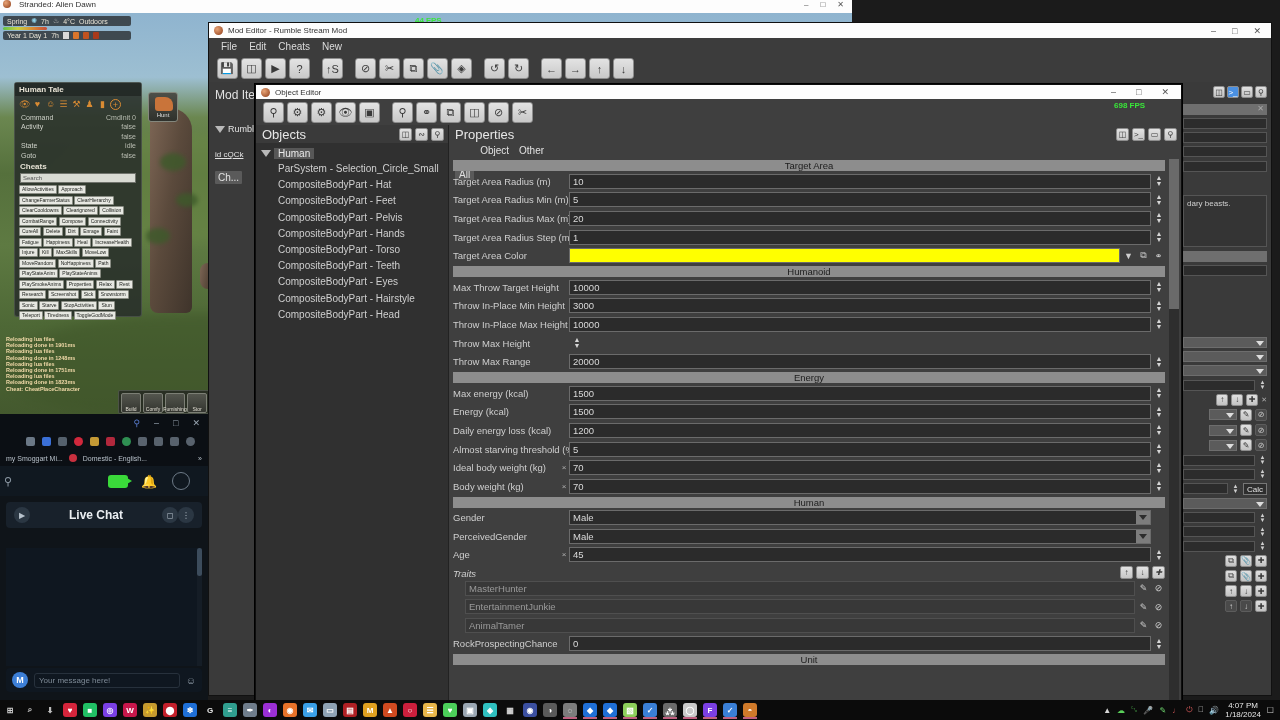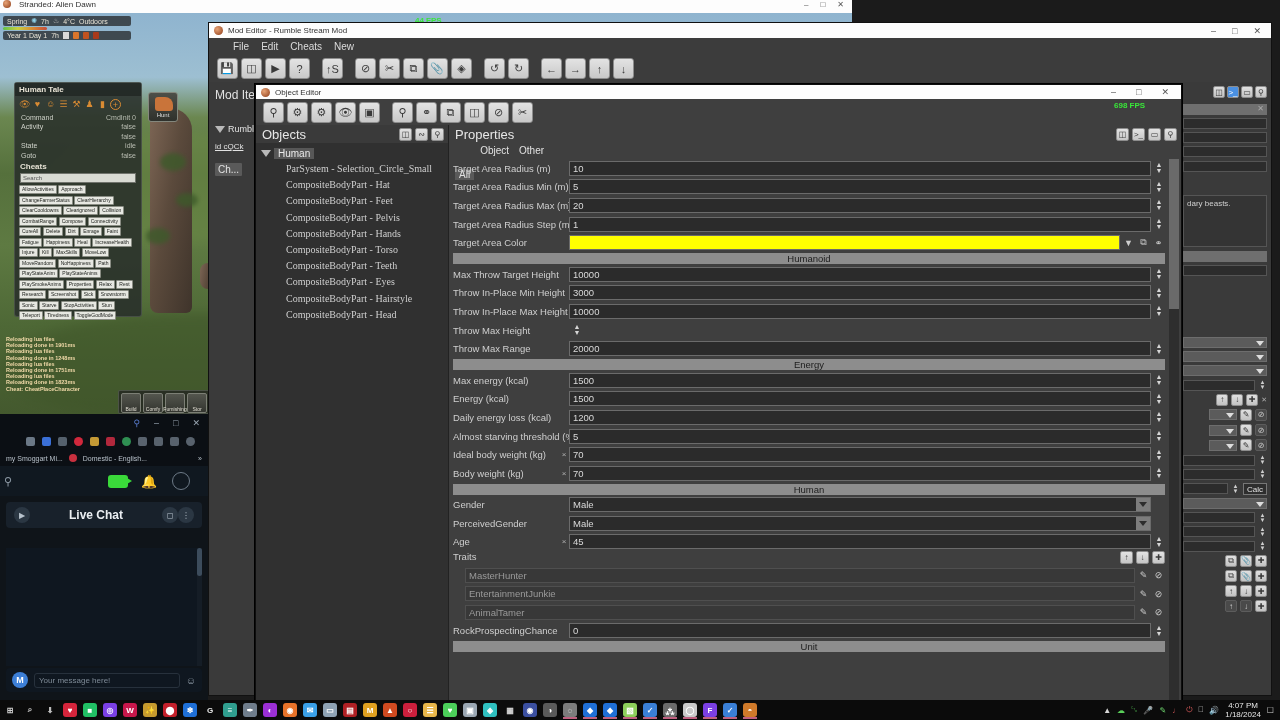--- a/index.html
+++ b/index.html
@@ -121,32 +121,32 @@
 
   
   #modeditor { left:208px; top:22px; width:1064px; height:674px;
      background:#3a3a3a; border:1px solid #111; }
   #me-title { height:15px; background:#fdfdfd; color:#333; font-size:8px;
      display:flex; align-items:center; gap:5px; padding-left:5px; }
   #me-title .wicon { width:9px;height:9px;border-radius:50%;
      background:radial-gradient(circle at 35% 35%,#e8a477,#8c3a16); }
   #me-title .ctrl { margin-left:auto; display:flex; gap:16px; padding-right:10px; color:#555; font-size:9px;}
   #me-menu { height:17px; background:#3c3c3c; display:flex; align-items:center;
-     gap:12px; padding-left:24px; color:#dcdcdc; font-size:10px; }
+     gap:12px; padding-left:12px; color:#dcdcdc; font-size:10px; }
   #me-toolbar { height:27px; background:#3c3c3c; display:flex; align-items:center;
      gap:3px; padding-left:8px; }
   .tb-btn { width:21px; height:21px; border-radius:3px; display:flex; align-items:center;
      justify-content:center; background:linear-gradient(#e3e3e3,#c8c8c8); color:#3a3a3a;
      border:1px solid #8d8d8d; font-size:11px; }
   .tb-sep { width:6px; }
   #me-body { position:absolute; left:0; top:59px; right:0; bottom:0; background:#3a3a3a; }
   #me-leftcol { position:absolute; left:6px; top:6px; width:60px; color:#e2e2e2; }
   #me-leftcol .t1 { font-size:12px; }
   #me-leftcol .t2 { font-size:9px; margin-top:22px; display:flex; gap:3px; align-items:center;}
-  #me-leftcol .t3 { font-size:8px; margin-top:8px;text-decoration:underline; }
+  #me-leftcol .t3 { font-size:8px; margin-top:16px;text-decoration:underline; }
   #me-leftcol .chip { margin-top:12px; background:#5a5a5a; font-size:10px; padding:1px 3px;
      display:inline-block; border-radius:1px; }
 
   
   #me-right { position:absolute; right:4px; top:4px; width:84px; }
   .rw-row { display:flex; align-items:center; justify-content:flex-end; gap:3px; margin-bottom:3.2px; }
   .rw-field { background:#2c2c2c; border:1px solid #555; height:11px; flex:1; }
   .rw-combo { background:#5b5b5b; border:1px solid #6d6d6d; height:11px; flex:1; position:relative; }
   .rw-combo:after { content:""; position:absolute; right:2px; top:3px;
      border-left:4px solid transparent;border-right:4px solid transparent;border-top:5px solid #ddd; }
@@ -183,21 +183,21 @@
   #oe-obj-head .ttl { font-size:13px; color:#e7e7e7; flex:1; }
   .tiny-btn { width:13px;height:13px;border-radius:2px;border:1px solid #8d8d8d;
      background:linear-gradient(#e3e3e3,#c6c6c6); color:#3a3a3a; font-size:8px;
      display:flex;align-items:center;justify-content:center; margin-left:3px; }
   #oe-tree { background:#303030; position:absolute; left:0; top:18px; right:0; bottom:0;
      padding-top:3px; }
   .tree-root { display:flex; align-items:center; gap:3px; padding-left:5px; height:15px; }
   .tree-root .caret { width:0;height:0;border-left:5px solid transparent;border-right:5px solid transparent;
      border-top:7px solid #b9b9b9; }
   .tree-root .lbl { background:#575757; color:#eaeaea; font-size:10px; padding:0 4px; }
-  .tree-item { font-size:10px; color:#cfcfcf; padding-left:30px; height:16.2px; line-height:16.2px;font-family:Liberation Serif, serif; }
+  .tree-item { font-size:10px; color:#cfcfcf; padding-left:22px; height:16.2px; line-height:16.2px; }
 
   #oe-props { flex:1; position:relative; background:#3f3f3f; }
   #oe-props-head { height:18px; display:flex; align-items:center; padding:0 4px 0 6px; }
   #oe-props-head .ttl { font-size:13px; color:#e7e7e7; flex:1; }
   #oe-tabs { height:14px; display:flex; gap:2px; padding-left:6px; align-items:center; }
   .oe-tab { font-size:10px; color:#e2e2e2; padding:0 4px; }
   .oe-tab.active { background:#5a5a5a;margin-top:48px; }
   #oe-scroll-area { position:absolute; left:4px; top:34px; right:16px; bottom:0; }
   .sect { background:#8d8d8d; color:#1c1c1c; font-size:9.5px; text-align:center;
      height:11px; line-height:11px; margin:1px 0 1px 0; }
@@ -211,21 +211,21 @@
   .pcombo .arw { position:absolute; right:0; top:0; width:14px; height:13px; background:#7d7d7d;
      display:flex; align-items:center; justify-content:center; }
   .pcombo .arw:after { content:""; border-left:4px solid transparent;border-right:4px solid transparent;
      border-top:5px solid #2d2d2d; }
   .pspin { width:12px; display:flex; flex-direction:column; align-items:center;
      color:#d6d6d6; margin-left:2px; }
   .pspin i { font-style:normal; font-size:7px; line-height:6px; }
   .pcolor { flex:1; height:15px; border:1px solid #6b6b6b; }
   .picon-btn { width:13px;height:13px;margin-left:2px; display:flex;align-items:center;
      justify-content:center; font-size:9px; color:#cfcfcf; }
-  .traits-hdr { display:flex; align-items:flex-start; height:15px; }
+  .traits-hdr { display:flex; align-items:flex-end; height:15px;font-style:italic; }
   .traits-hdr .t { font-size:9.5px; color:#cfcfcf; flex:1; }
   .trait-row { display:flex; align-items:center; height:18.4px; padding-left:12px; }
   .trait-row .tf { flex:1; height:15px; background:#383838; border:1px solid #4f4f4f;
      color:#9a9a9a; font-size:9.5px; padding:0 3px; line-height:13px; }
   #oe-vscroll { position:absolute; right:2px; top:34px; width:10px; bottom:2px; background:#2e2e2e; }
   #oe-vscroll .thumb { width:10px; height:150px; background:#6a6a6a; }
 
   
   #taskbar { left:0; top:700px; width:1280px; height:20px; background:#0b0b0b;
      display:flex; align-items:center; }
@@ -698,20 +698,21 @@
         <span class="tiny-btn">&gt;_</span>
         <span class="tiny-btn">▭</span>
         <span class="tiny-btn">⚲</span>
       </div>
       <div id="oe-tabs">
         <span class="oe-tab active">All</span>
         <span class="oe-tab">Object</span>
         <span class="oe-tab">Other</span>
       </div>
       <div id="oe-scroll-area">
+          <div class="sect">Target Area</div>
           <div class="prow">
             <span class="plabel">Target Area Radius (m)</span>
             <span class="pmul"></span>
             <span class="pfield">10</span>
             <span class="pspin">
               <i>▲</i>
               <i>▼</i>
             </span>
           </div>
           <div class="prow">

